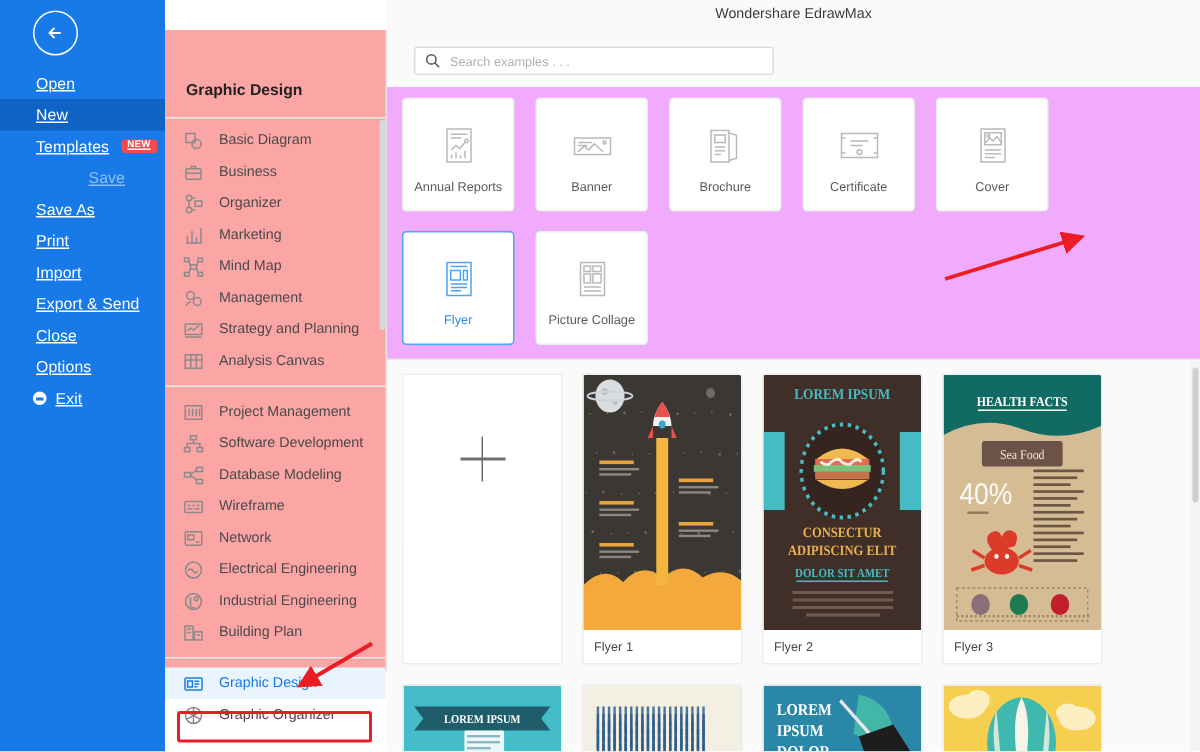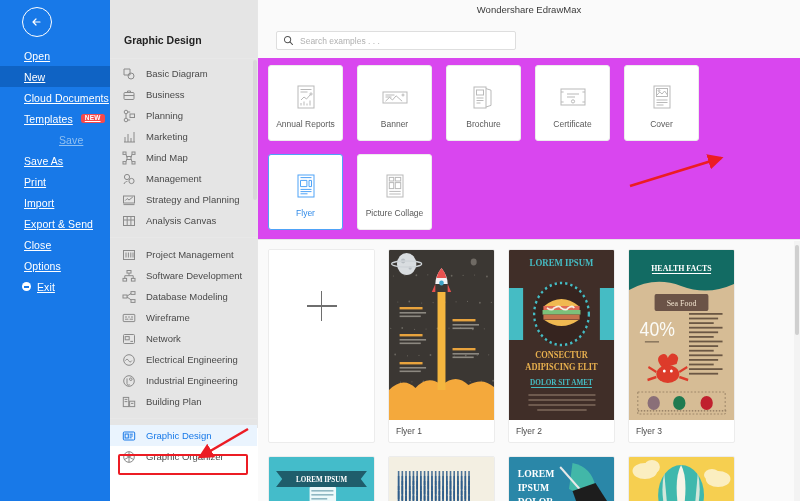--- a/index.html
+++ b/index.html
@@ -62,23 +62,24 @@
   }
   .exit-icon::after {
     content:""; position:absolute; left:2px; top:4px;
     width:5px; height:1.5px; background:#1879e8;
   }
 
   
   .cat-col {
     width: 148px; flex: 0 0 148px;
     height: 428px;
-    background: #e5e5e5;
+    background: #fca5a5;
     border-right: 1px solid #e6e6e6;
     position: relative;
+    margin-top: 20px;
   }
   .cat-title {
     font-size: 10.5px; font-weight: bold; color: #222;
     padding: 34px 0 0 14px;
   }
   .cat-sep { height:1px; background:#e8e8e8; margin: 12px 0 4px 0; }
   .cat-sep.thin { margin: 6px 0 6px 0; }
   .cat-item {
     display: flex; align-items: center;
     height: 21px;
@@ -129,21 +130,21 @@
   .search-row input {
     border:0; outline:0; font-size:8.5px; color:#999;
     font-family: "Liberation Sans", sans-serif;
     margin-left:6px; width: 190px; background:transparent;
   }
   .search-row input::placeholder { color:#b0b0b0; }
 
   .type-panel {
     position:absolute; top:58px; left:0; right:0;
     height: 182px;
-    background: #d946ef;
+    background: #f0abfc;
     border-bottom: 1px solid #e6e6e6;
     padding: 7px 0 0 10px;
   }
   .type-grid { display:flex; flex-wrap:wrap; }
   .type-card {
     width: 75px; height: 76px;
     background:#ffffff;
     border:1px solid #ececec;
     border-radius:3px;
     margin: 0 14px 13px 0;
@@ -230,23 +231,20 @@
       </svg>
     </div>
     <div style="height:8px"></div>
     <div class="rail-item">
         <span>Open</span>
       </div>
     <div class="rail-item active">
         <span>New</span>
       </div>
     <div class="rail-item">
-        <span>Cloud Documents</span>
-      </div>
-    <div class="rail-item">
       <span>Templates</span>
       <span class="badge-new">NEW</span>
     </div>
     <div class="rail-item disabled">
         <span>Save</span>
       </div>
     <div class="rail-item">
         <span>Save As</span>
       </div>
     <div class="rail-item">
@@ -295,21 +293,21 @@
         </div>
         <div class="cat-item">
           <span class="ci">
             <svg class="icn" width="14" height="14" viewBox="0 0 14 14">
               <circle cx="4" cy="3" r="1.8" fill="none" stroke="#8a8a8a" stroke-width="1"></circle>
               <circle cx="4" cy="11" r="1.8" fill="none" stroke="#8a8a8a" stroke-width="1"></circle>
               <rect x="8" y="5" width="4.5" height="3.5" fill="none" stroke="#8a8a8a" stroke-width="1"></rect>
               <path fill="none" stroke="#8a8a8a" stroke-width="1" d="M4 4.8v4.4M5.8 3h2.4M5.8 11h2.4"></path>
             </svg>
           </span>
-          <span>Planning</span>
+          <span>Organizer</span>
         </div>
         <div class="cat-item">
           <span class="ci">
             <svg class="icn" width="14" height="14" viewBox="0 0 14 14">
               <path fill="none" stroke="#8a8a8a" stroke-width="1" d="M3 12V7M6 12V4M9 12V8M12 12V2M2 12h11"></path>
             </svg>
           </span>
           <span>Marketing</span>
         </div>
         <div class="cat-item">

